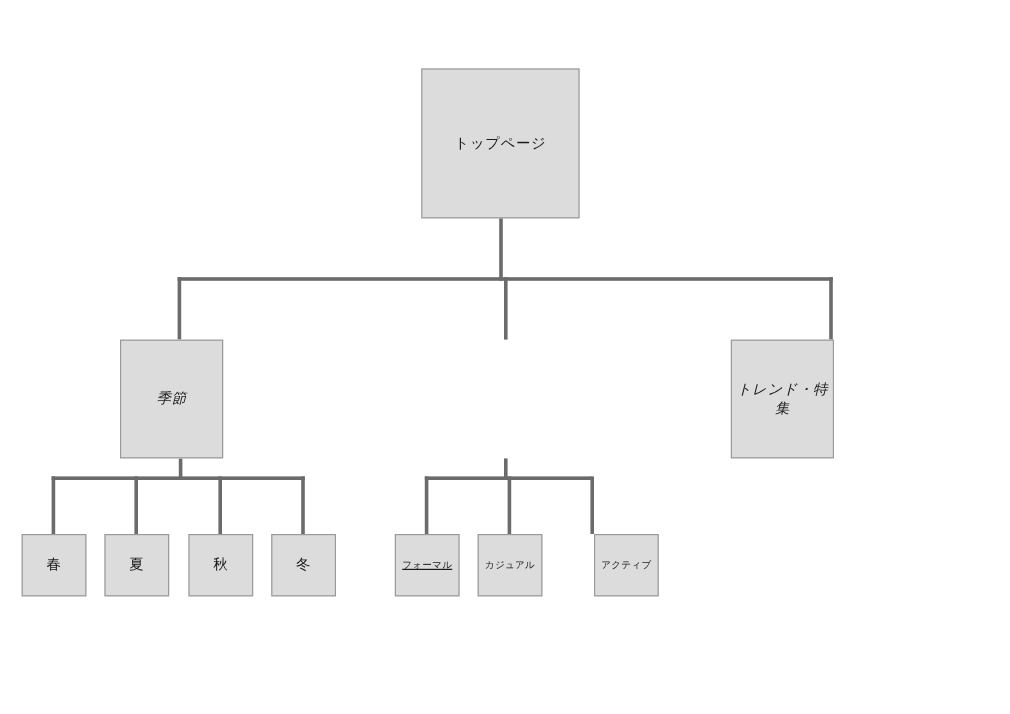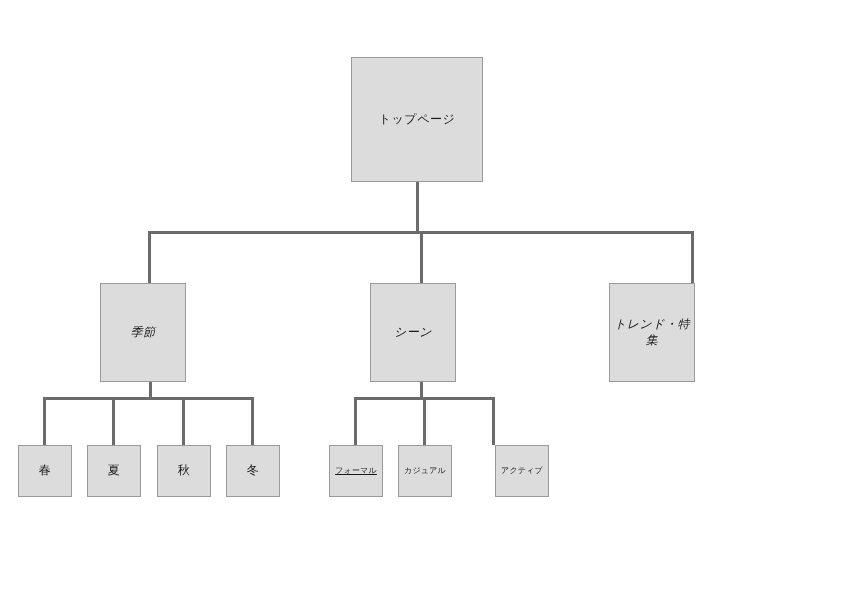--- a/index.html
+++ b/index.html
@@ -71,23 +71,20 @@
   <div class="conn v" style="left:423px; top:397px; height:48px;"></div>
   <div class="conn v" style="left:492px; top:397px; height:48px;"></div>
 
   <div class="node root">
     <span>トップページ</span>
   </div>
 
   <div class="node level2 season">
     <span>季節</span>
   </div>
-  <div class="node level2 scene">
-    <span>シーン</span>
-  </div>
   <div class="node level2 trend">
     <span>トレンド・特集</span>
   </div>
 
   <div class="node leaf" style="left:18px;">
     <span>春</span>
   </div>
   <div class="node leaf" style="left:87px;">
     <span>夏</span>
   </div>

